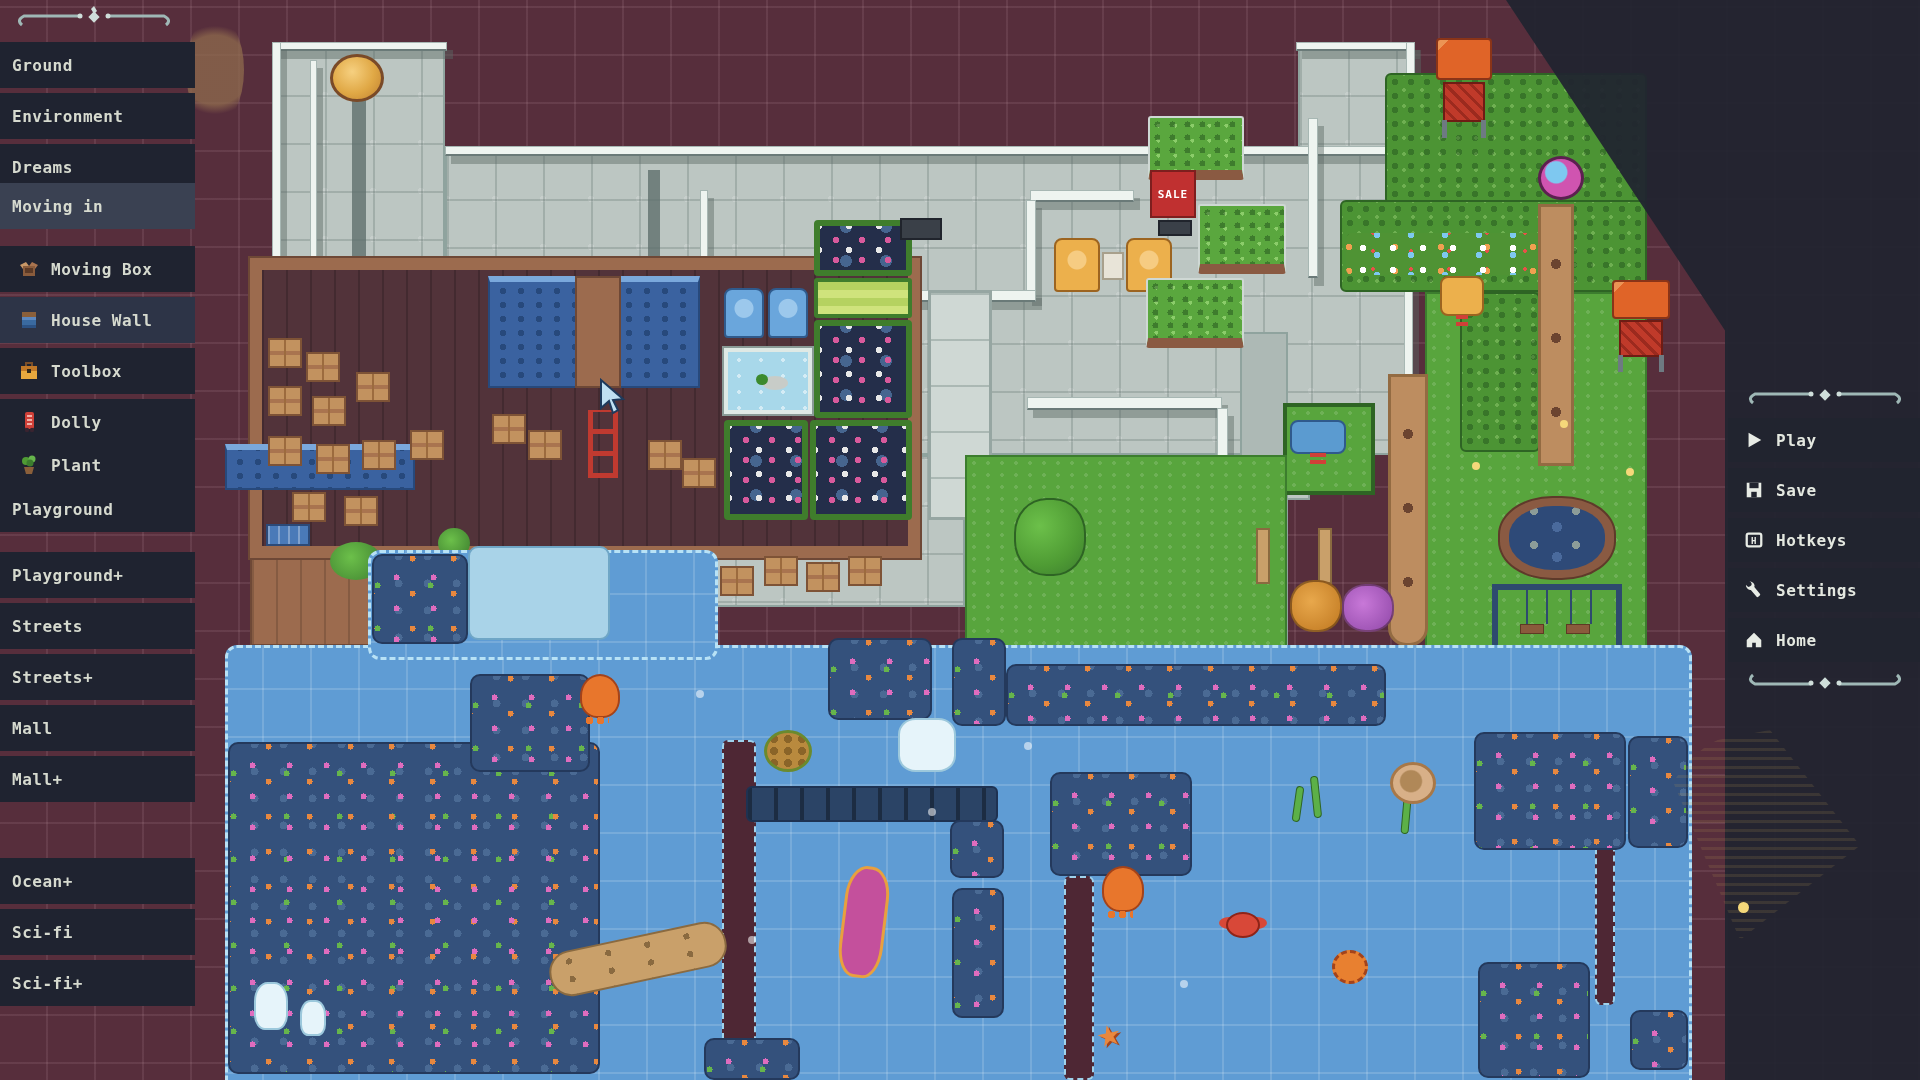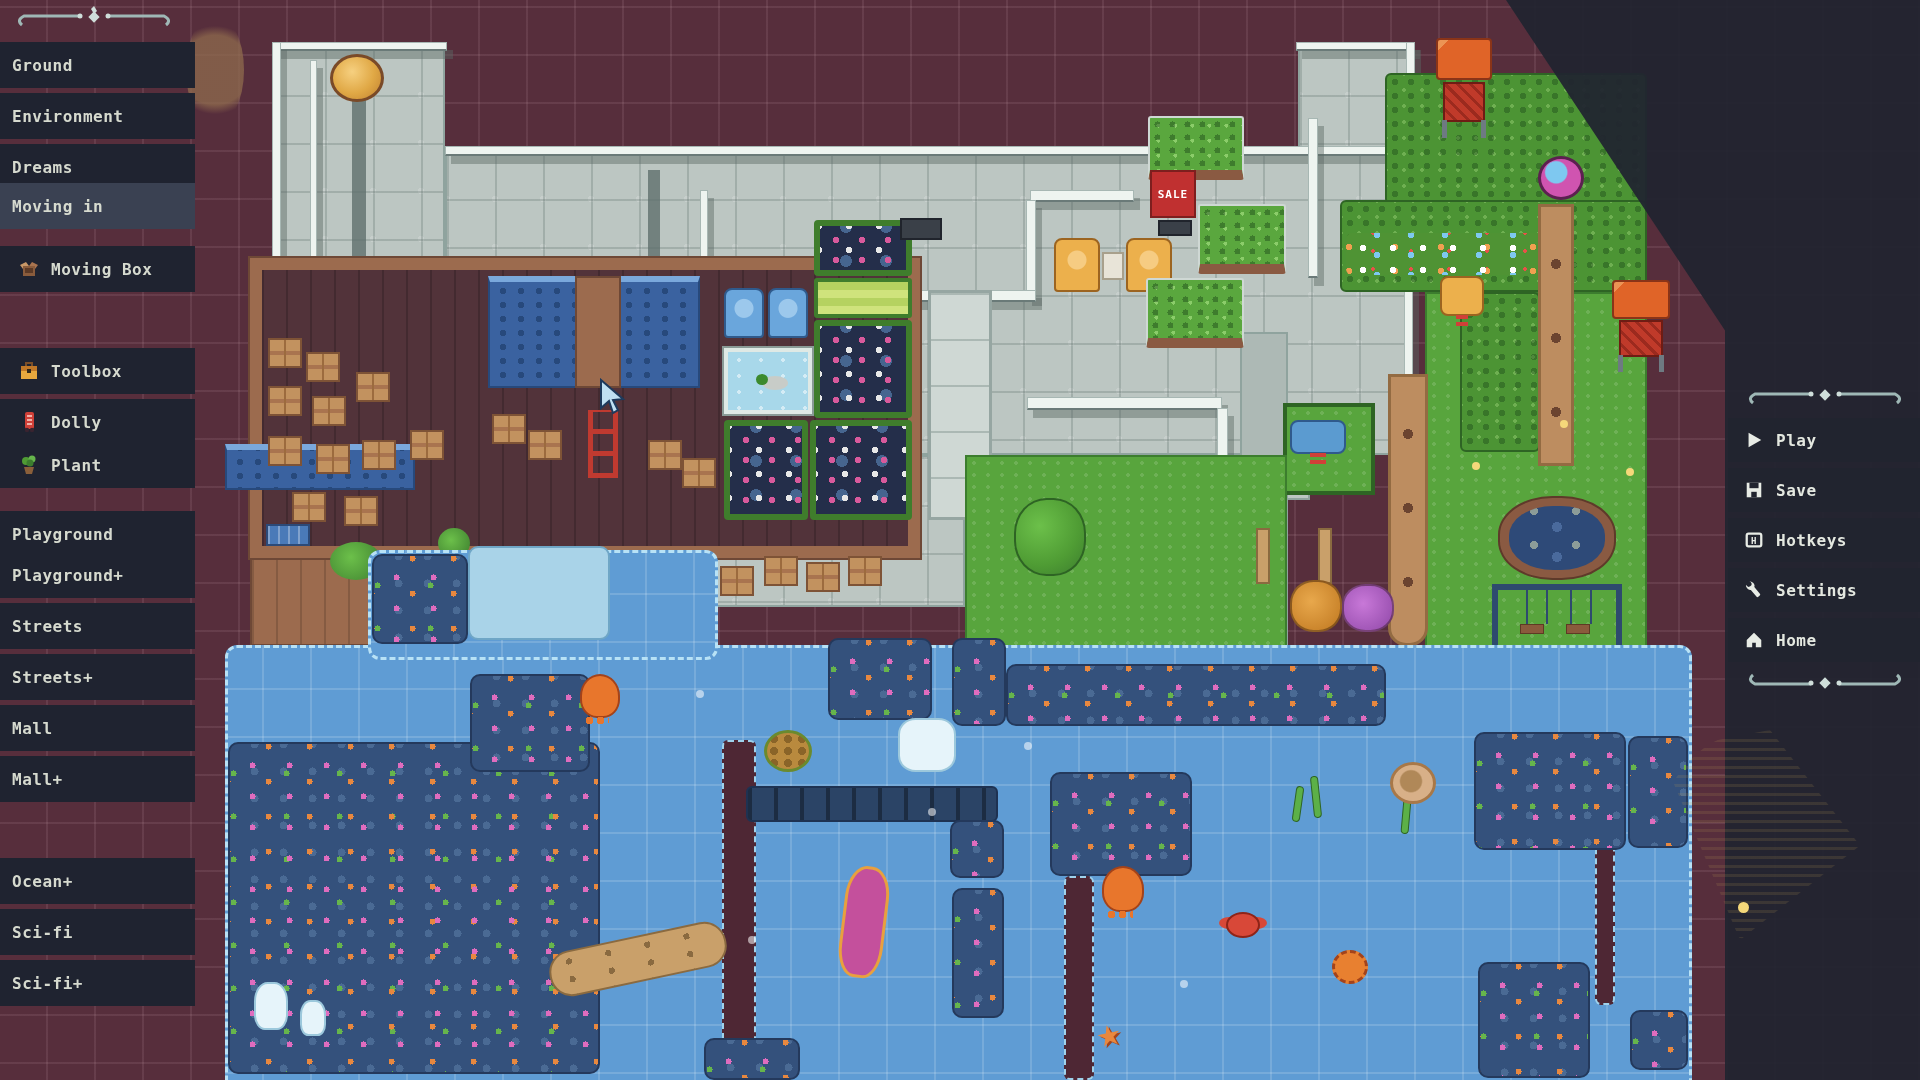--- a/index.html
+++ b/index.html
@@ -441,20 +441,31 @@
       <span class="ic">
           <svg width="22" height="22" viewBox="0 0 22 22">
             <polygon points="2,7 8,4 11,8 5,11" fill="#c89868"></polygon>
             <polygon points="20,7 14,4 11,8 17,11" fill="#a9744f"></polygon>
             <rect x="5" y="8" width="12" height="10" fill="#8a5c3c"></rect>
             <rect x="7" y="10" width="8" height="5" fill="#5c3a26"></rect>
           </svg>
         </span>
       <span>Moving Box</span>
     </div>
+    <div class="ab srow item sel-item" style="top:297px">
+      <span class="ic">
+          <svg width="22" height="22" viewBox="0 0 22 22">
+            <rect x="4" y="3" width="14" height="5" fill="#8a5f3a"></rect>
+            <rect x="4" y="8" width="14" height="11" fill="#3a6aa0"></rect>
+            <rect x="4" y="8" width="14" height="3" fill="#5c88c0"></rect>
+            <rect x="4" y="16" width="14" height="3" fill="#2c5284"></rect>
+          </svg>
+        </span>
+      <span>House Wall</span>
+    </div>
     <div class="ab srow item" style="top:348px">
       <span class="ic">
           <svg width="22" height="22" viewBox="0 0 22 22">
             <rect x="8" y="3" width="6" height="5" fill="none" stroke="#7c4f28" stroke-width="2"></rect>
             <rect x="3" y="6" width="16" height="5" fill="#c07828"></rect>
             <rect x="3" y="11" width="16" height="8" fill="#e8a83e"></rect>
             <rect x="9" y="9" width="4" height="4" fill="#30281c"></rect>
           </svg>
         </span>
       <span>Toolbox</span>
@@ -477,21 +488,21 @@
           <svg width="22" height="22" viewBox="0 0 22 22">
             <circle cx="8" cy="7" r="4" fill="#4f9c34"></circle>
             <circle cx="14" cy="5" r="3.5" fill="#66b54c"></circle>
             <circle cx="12" cy="9" r="3.5" fill="#3c7d2e"></circle>
             <polygon points="6,13 16,13 14,20 8,20" fill="#8a5f3a"></polygon>
           </svg>
         </span>
       <span>Plant</span>
     </div>
 
-    <div class="ab srow" style="top:511px">
+    <div class="ab srow" style="top:486px">
         <span>Playground</span>
       </div>
     <div class="ab srow" style="top:552px">
         <span>Playground+</span>
       </div>
     <div class="ab srow" style="top:654px">
         <span>Streets+</span>
       </div>
     <div class="ab srow" style="top:603px">
         <span>Streets</span>

